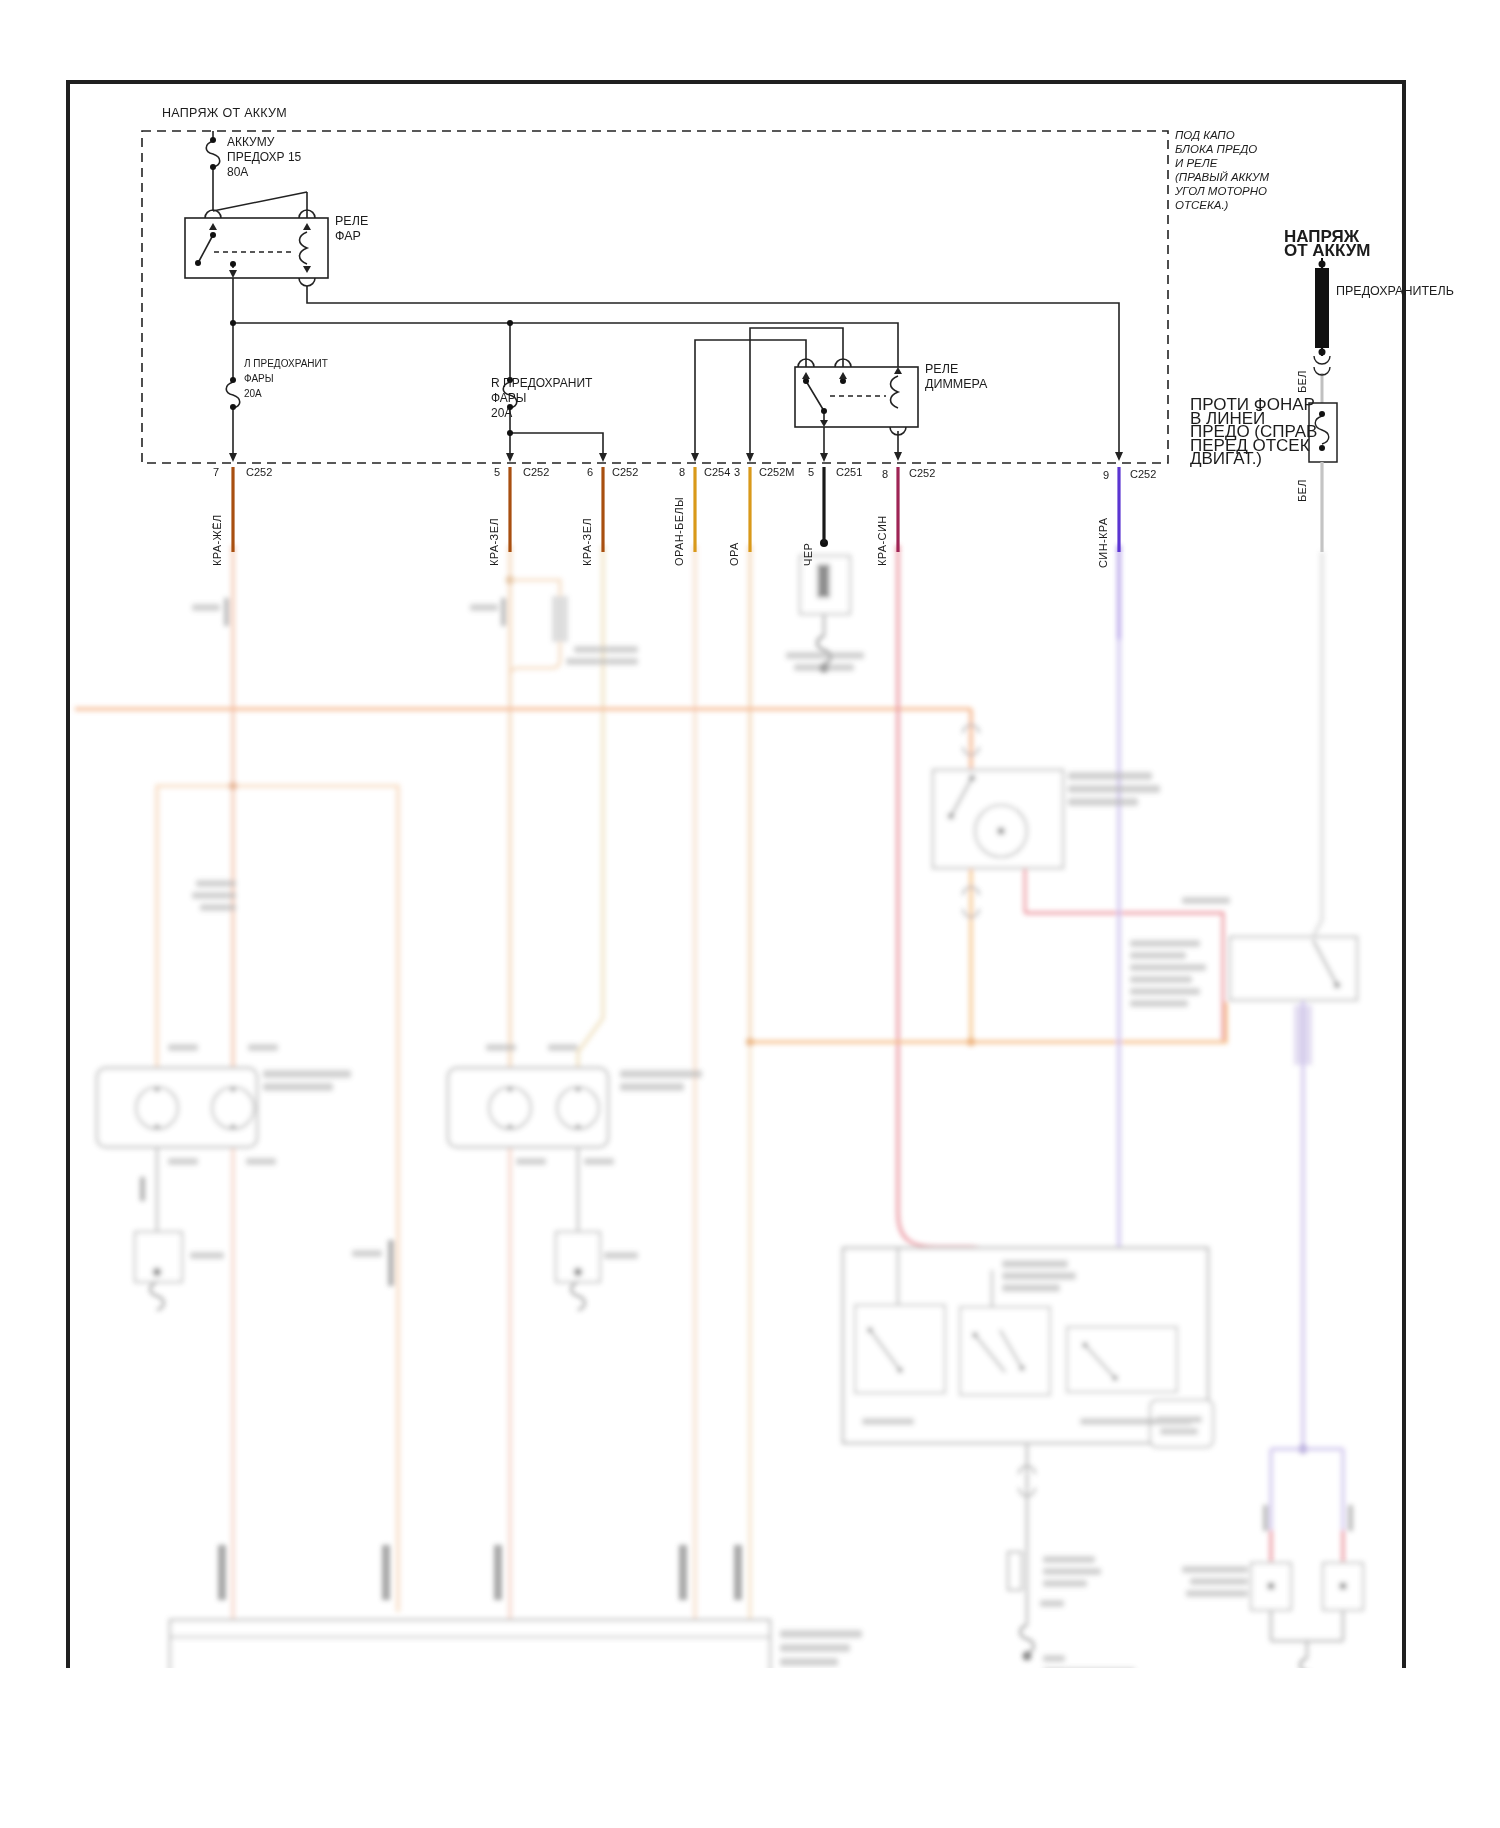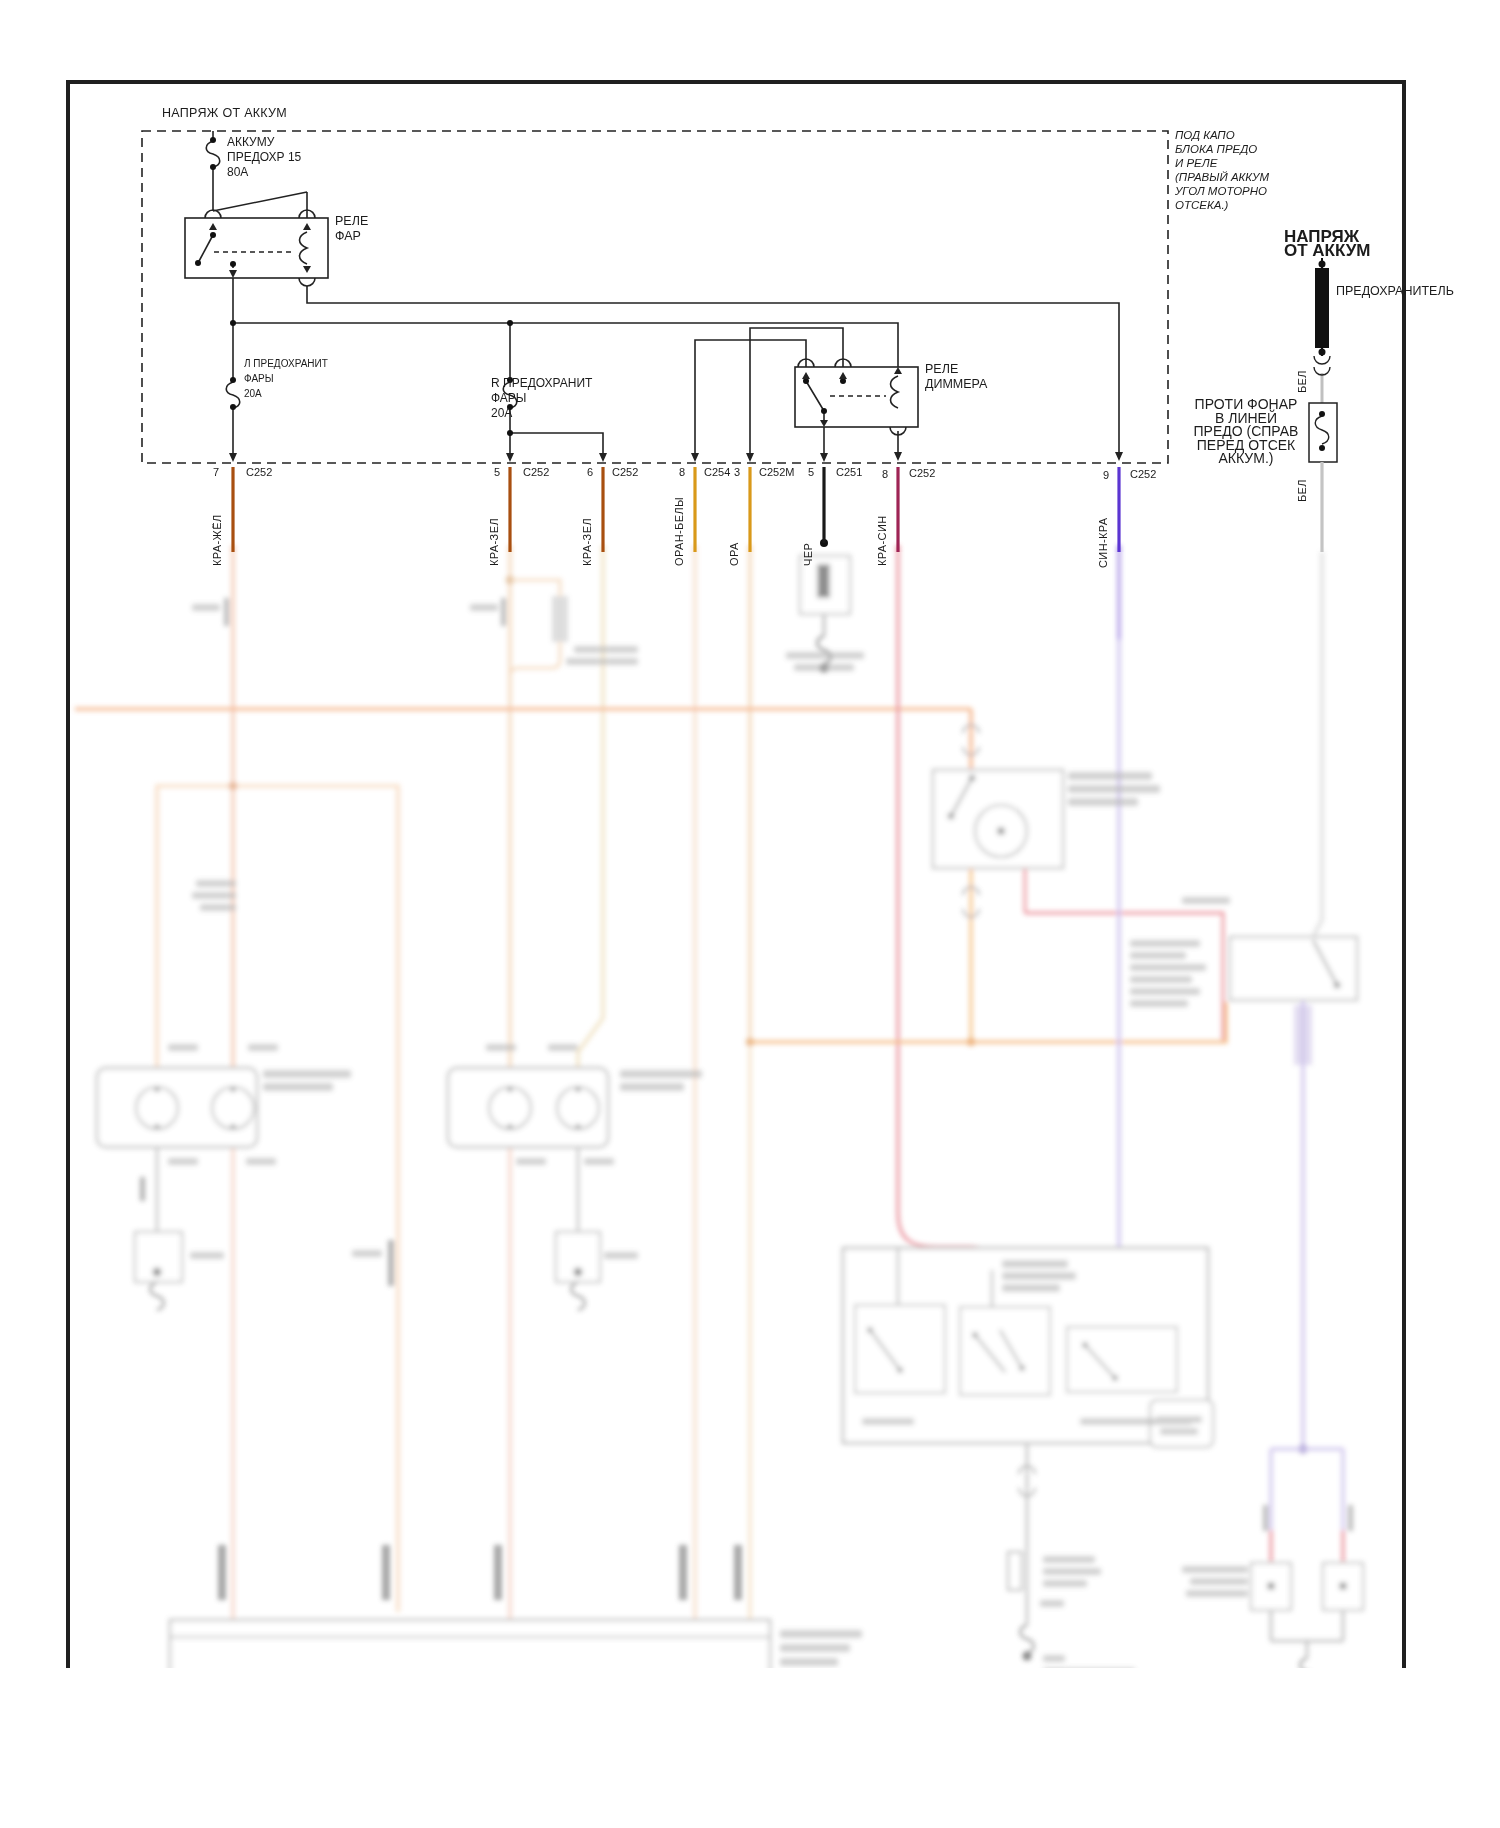--- a/index.html
+++ b/index.html
@@ -6,21 +6,21 @@
   #page{position:relative;width:1500px;height:1668px;background:#ffffff;overflow:hidden;
         font-family:"Liberation Sans", sans-serif;color:#1c1c1c;}
   #diagram-svg{position:absolute;left:0;top:0;}
   .lbl{position:absolute;font-size:12.5px;line-height:15px;white-space:pre;color:#1c1c1c;}
   .md{font-size:11.5px;line-height:14px;font-style:italic;}
   .pin{position:absolute;width:20px;text-align:right;font-size:11px;}
   .cname{position:absolute;font-size:11px;}
   .vlabel{position:absolute;font-size:11px;letter-spacing:.4px;writing-mode:vertical-rl;
           transform:rotate(180deg);height:82px;text-align:left;}
   .vshort{height:30px;}
-  .rnote{position:absolute;text-align:center;font-size:14px;line-height:13.5px;white-space:pre;}
+  .rnote{position:absolute;text-align:left;font-size:17px;line-height:13.5px;white-space:pre;}
   .cnote{position:absolute;text-align:left;font-size:17px;line-height:13.5px;white-space:pre;font-weight:bold;}
 </style>
 </head>
 <body>
 
 <div id="page">
 
 <svg id="diagram-svg" width="1500" height="1828" viewBox="0 0 1500 1828">
   <defs>
     <filter id="soft" x="-20%" y="-2%" width="140%" height="104%">
@@ -319,21 +319,21 @@
   <div class="lbl" style="left:925px;top:362px"><span>РЕЛЕ</span><br><span>ДИММЕРА</span></div>
 
   <div class="lbl md" style="left:1175px;top:128px"><span>ПОД КАПО</span><br><span>БЛОКА ПРЕДО</span><br><span>И РЕЛЕ</span><br><span>(ПРАВЫЙ АККУМ</span><br><span>УГОЛ МОТОРНО</span><br><span>ОТСЕКА.)</span></div>
 
   <div class="cnote" style="left:1284px;top:230px;width:78px"><span>НАПРЯЖ</span><br><span>ОТ АККУМ</span></div>
 
   <div class="lbl" style="left:1336px;top:284px">ПРЕДОХРАНИТЕЛЬ</div>
 
   <div class="vlabel vshort" style="left:1296px;top:363px">БЕЛ</div>
 
-  <div class="rnote" style="left:1190px;top:398px;width:112px"><span>ПРОТИ ФОНАР</span><br><span>В ЛИНЕЙ</span><br><span>ПРЕДО (СПРАВ</span><br><span>ПЕРЕД ОТСЕК</span><br><span>АККУМ.)</span></div>
+  <div class="rnote" style="left:1190px;top:398px;width:112px"><span>ПРОТИ ФОНАР</span><br><span>В ЛИНЕЙ</span><br><span>ПРЕДО (СПРАВ</span><br><span>ПЕРЕД ОТСЕК</span><br><span>ДВИГАТ.)</span></div>
 
   <div class="vlabel vshort" style="left:1296px;top:472px">БЕЛ</div>
 
   <div class="pin" style="left:199px;top:466px">7</div>
   <div class="cname" style="left:246px;top:466px">C252</div>
   <div class="vlabel" style="left:211px;top:484px">КРА-ЖЁЛ</div>
 
   <div class="pin" style="left:480px;top:466px">5</div>
   <div class="cname" style="left:523px;top:466px">C252</div>
   <div class="vlabel" style="left:488px;top:484px">КРА-ЗЕЛ</div>

